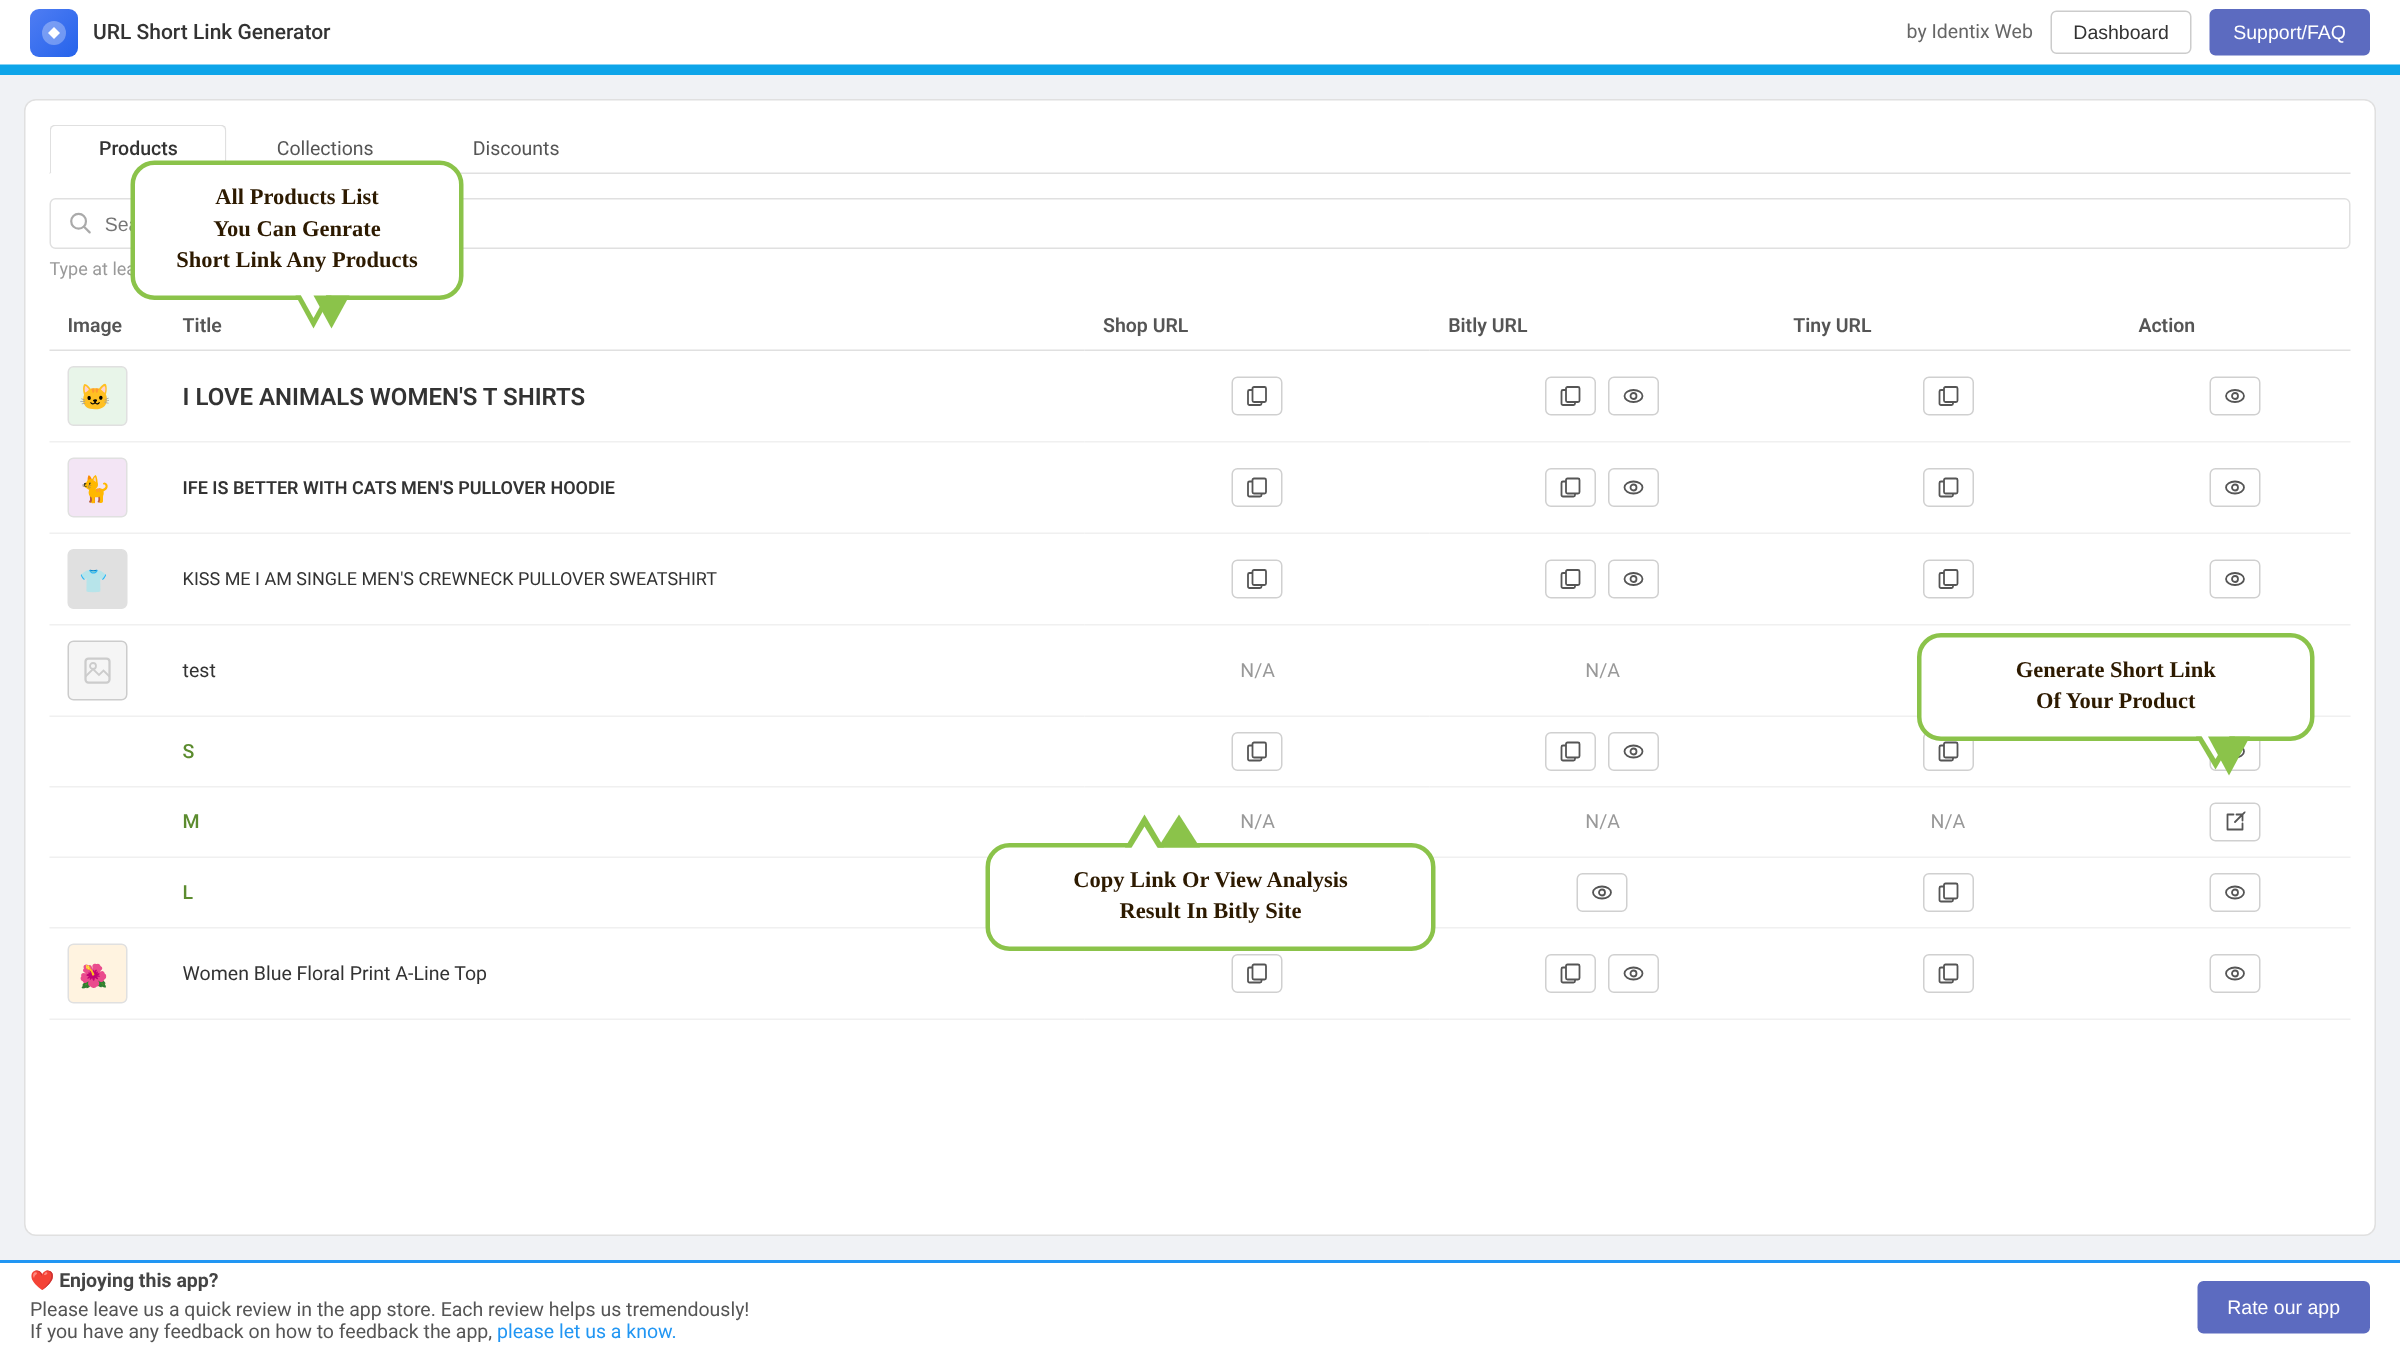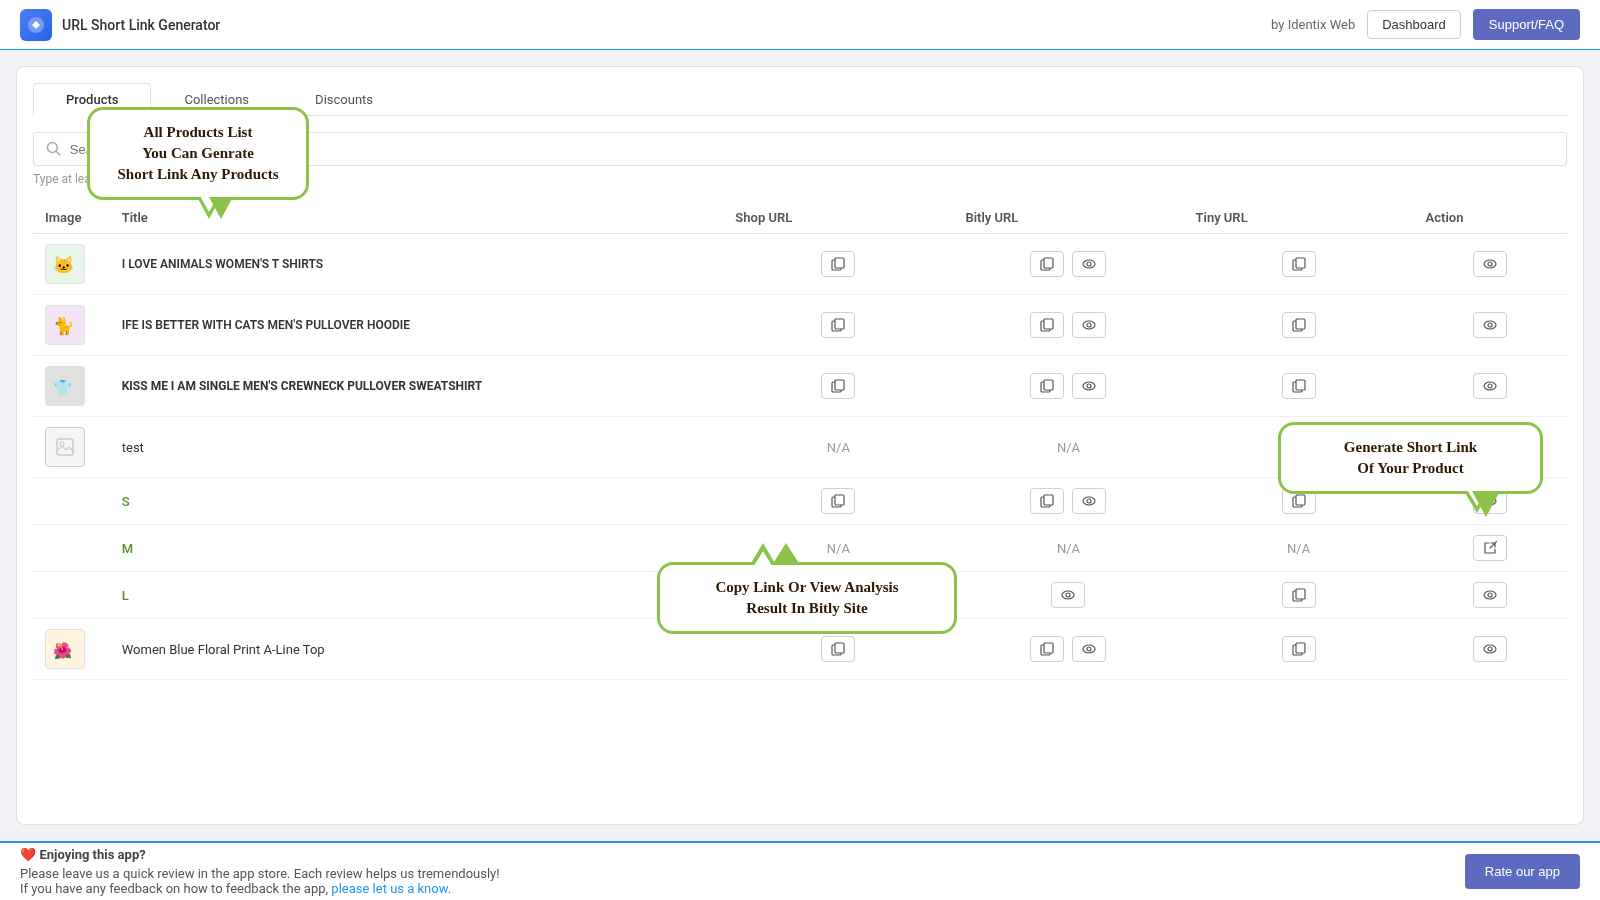--- a/index.html
+++ b/index.html
@@ -1,21 +1,21 @@
 <!DOCTYPE html>
 <html><head>
   <meta charset="utf-8">
   <style>
     * { box-sizing: border-box; margin: 0; padding: 0; }
     body { font-family: -apple-system, BlinkMacSystemFont, 'Segoe UI', Roboto, sans-serif; background: #f0f2f5; min-height: 900px; display: flex; flex-direction: column; }
 
     
     .top-bar {
       background: #fff;
-      border-bottom: 1px solid #0ea5e9;
+      border-bottom: 7px solid #0ea5e9;
       display: flex;
       align-items: center;
       justify-content: space-between;
       padding: 0 20px;
       height: 50px;
       position: relative;
       z-index: 10;
     }
     .top-bar-left { display: flex; align-items: center; gap: 10px; }
     .app-logo {
@@ -334,21 +334,21 @@
     <tbody>
 
       <tr>
         <td>
           <div class="product-image thumb-cat">
             <svg width="28" height="28" viewBox="0 0 28 28">
                 <text y="22" font-size="20">🐱</text>
               </svg>
           </div>
         </td>
-        <td style="font-weight:600;font-size:12px;">I LOVE ANIMALS WOMEN'S T SHIRTS</td>
+        <td style="font-weight:600;font-size:16px;">I LOVE ANIMALS WOMEN'S T SHIRTS</td>
         <td class="col-shopurl">
           <div class="col-actions-group">
             <button class="action-btn">
               <svg width="14" height="14" viewBox="0 0 14 14" fill="none">
                   <rect x="1" y="3" width="9" height="10" rx="1" stroke="#555" stroke-width="1.2"></rect>
                   <rect x="4" y="1" width="9" height="10" rx="1" fill="white" stroke="#555" stroke-width="1.2"></rect>
                 </svg>
             </button>
           </div>
         </td>
@@ -444,21 +444,21 @@
       </tr>
 
       <tr>
         <td>
           <div class="product-image thumb-sweatshirt">
             <svg width="28" height="28" viewBox="0 0 28 28">
                 <text y="22" font-size="18">👕</text>
               </svg>
           </div>
         </td>
-        <td style="font-weight:700;font-size:12px;">KISS ME I AM SINGLE MEN'S CREWNECK PULLOVER SWEATSHIRT</td>
+        <td style="font-weight:400;font-size:12px;">KISS ME I AM SINGLE MEN'S CREWNECK PULLOVER SWEATSHIRT</td>
         <td class="col-shopurl">
           <div class="col-actions-group">
             <button class="action-btn">
               <svg width="14" height="14" viewBox="0 0 14 14" fill="none">
                   <rect x="1" y="3" width="9" height="10" rx="1" stroke="#555" stroke-width="1.2"></rect>
                   <rect x="4" y="1" width="9" height="10" rx="1" fill="white" stroke="#555" stroke-width="1.2"></rect>
                 </svg>
             </button>
           </div>
         </td>

